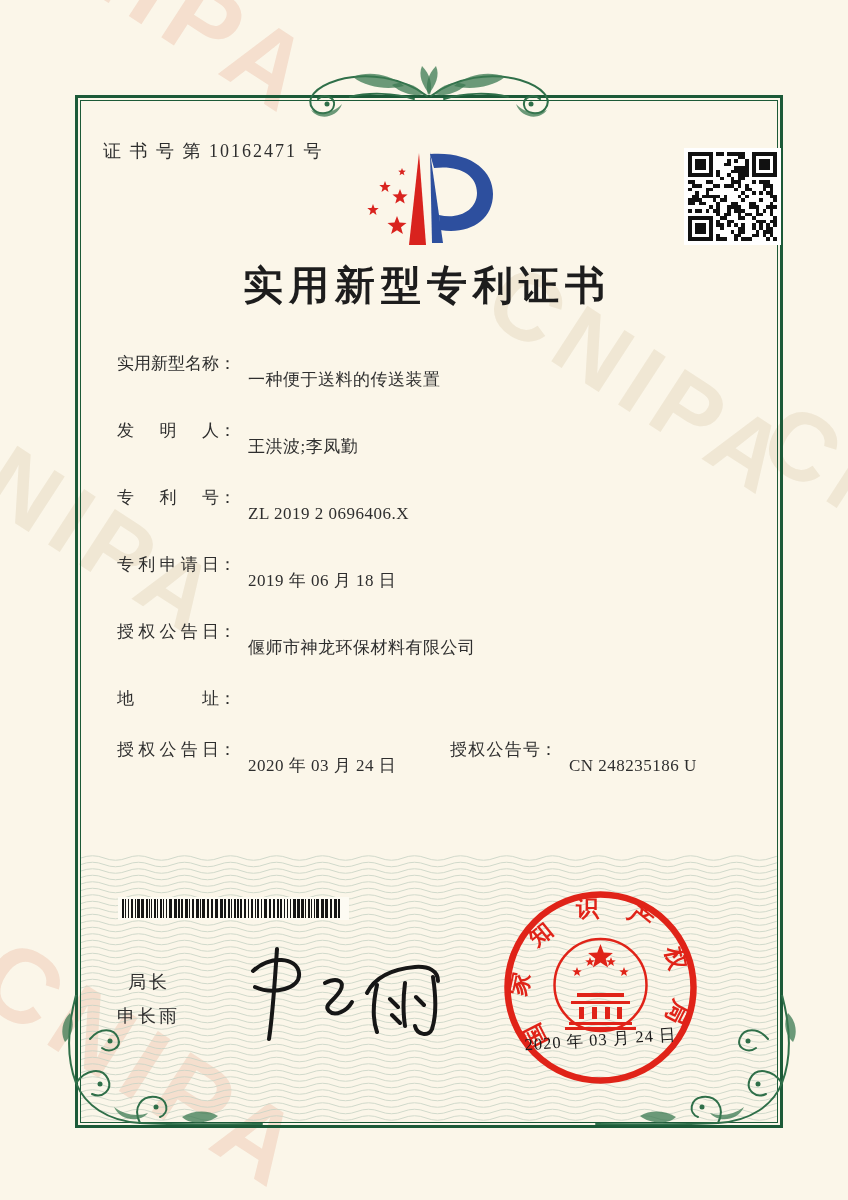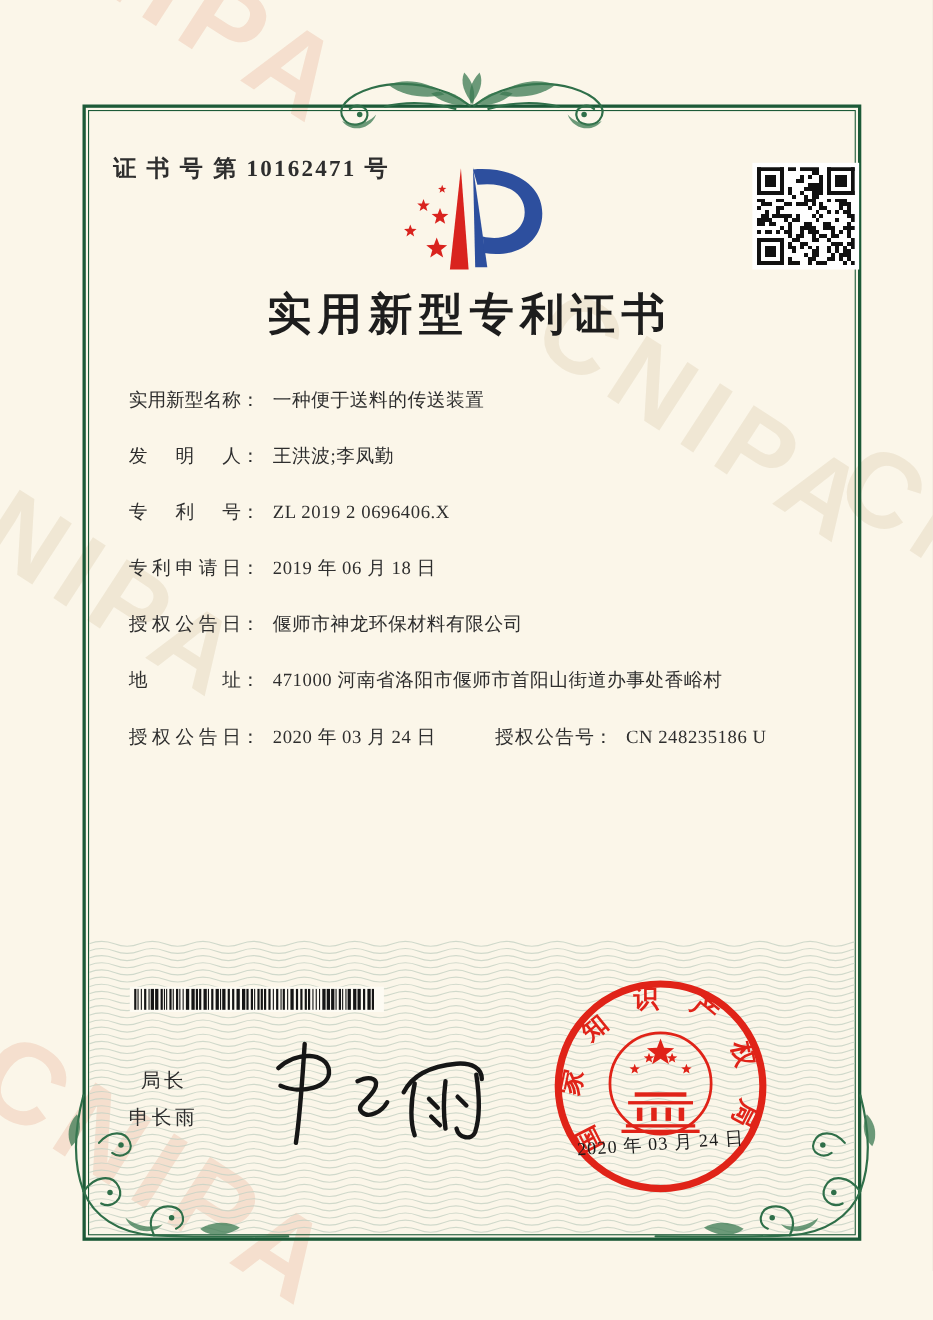--- a/index.html
+++ b/index.html
@@ -12,32 +12,32 @@
   .wm.tan{color:rgba(205,185,148,0.24);font-size:96px;}
   
   .frame{position:absolute;left:75px;top:95px;width:702px;height:1027px;border:3px solid #1c5a38;}
   .frame-inner{position:absolute;inset:2px;border:1px solid #1c5a38;}
   
   .orn{position:absolute;pointer-events:none;}
   .orn path{stroke:#2f6f49;fill:none;stroke-width:2;stroke-linecap:round;}
   .orn path.leaf{fill:#3b7a52;stroke:none;opacity:.75;}
   .orn circle{fill:#2f6f49;}
   
-  .cert-no{position:absolute;left:103px;top:139px;font-size:21px;letter-spacing:2px;font-weight:bold;}
+  .cert-no{position:absolute;left:103px;top:139px;font-size:18px;letter-spacing:2px;}
   .logo{position:absolute;left:340px;top:142px;width:180px;height:115px;}
   .qr{position:absolute;left:684px;top:148px;width:97px;height:97px;background:#fff;padding:4px;box-sizing:border-box;}
   .qr svg{width:100%;height:100%;}
   .doc-title{position:absolute;left:0;right:0;top:258px;text-align:center;font-size:40px;font-weight:700;
              letter-spacing:6px;text-indent:6px;color:#1d1d1d;}
   
   .fields{position:absolute;left:117px;top:352px;width:644px;display:grid;row-gap:27px;font-size:17px;}
   .f-row{position:relative;line-height:24px;display:flex;}
   .f-label{display:inline-block;width:102px;text-align:justify;text-align-last:justify;}
   .f-colon{display:inline-block;}
-  .f-value{margin-left:12px;letter-spacing:.5px;white-space:nowrap;}
+  .f-value{margin-left:12px;letter-spacing:.5px;white-space:nowrap;margin-top:16px;}
   .pair2{position:absolute;left:333px;top:0;display:flex;}
   .pair2 .f-label{width:90px;}
   
   .body-text{position:absolute;left:117px;top:698px;width:644px;font-size:17.5px;line-height:33.5px;
              color:#3b3b3b;text-align:justify;}
   .body-text p{margin:0;text-indent:2em;}
   
   .waves{position:absolute;left:81px;top:853px;width:696px;height:271px;opacity:.85;}
   .waves path{fill:none;stroke:#c9d4c6;stroke-width:1;}
   
@@ -406,21 +406,20 @@
       <span class="f-value">2019 年 06 月 18 日</span>
     </div>
     <div class="f-row">
       <span class="f-label">授权公告日</span>
         <span class="f-colon">：</span>
       <span class="f-value">偃师市神龙环保材料有限公司</span>
     </div>
     <div class="f-row">
       <span class="f-label">地址</span>
         <span class="f-colon">：</span>
-      <span class="f-value">471000 河南省洛阳市偃师市首阳山街道办事处香峪村</span>
     </div>
     <div class="f-row">
       <span class="f-label">授权公告日</span>
         <span class="f-colon">：</span>
       <span class="f-value">2020 年 03 月 24 日</span>
       <span class="pair2">
         <span class="f-label">授权公告号</span>
           <span class="f-colon">：</span>
         <span class="f-value">CN 248235186 U</span>
       </span>

